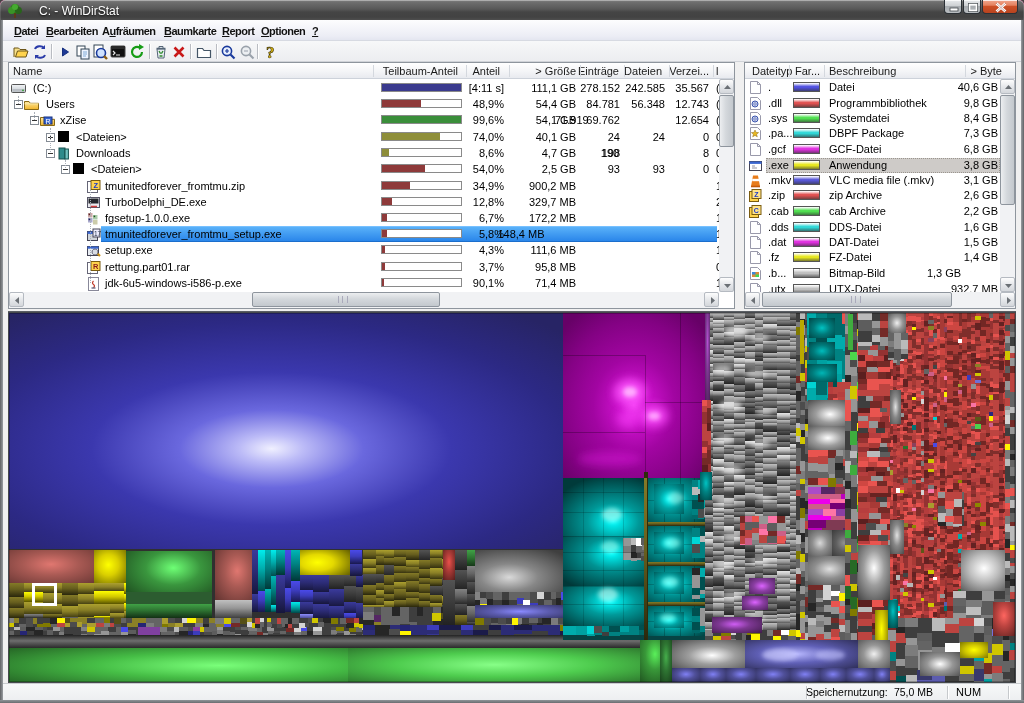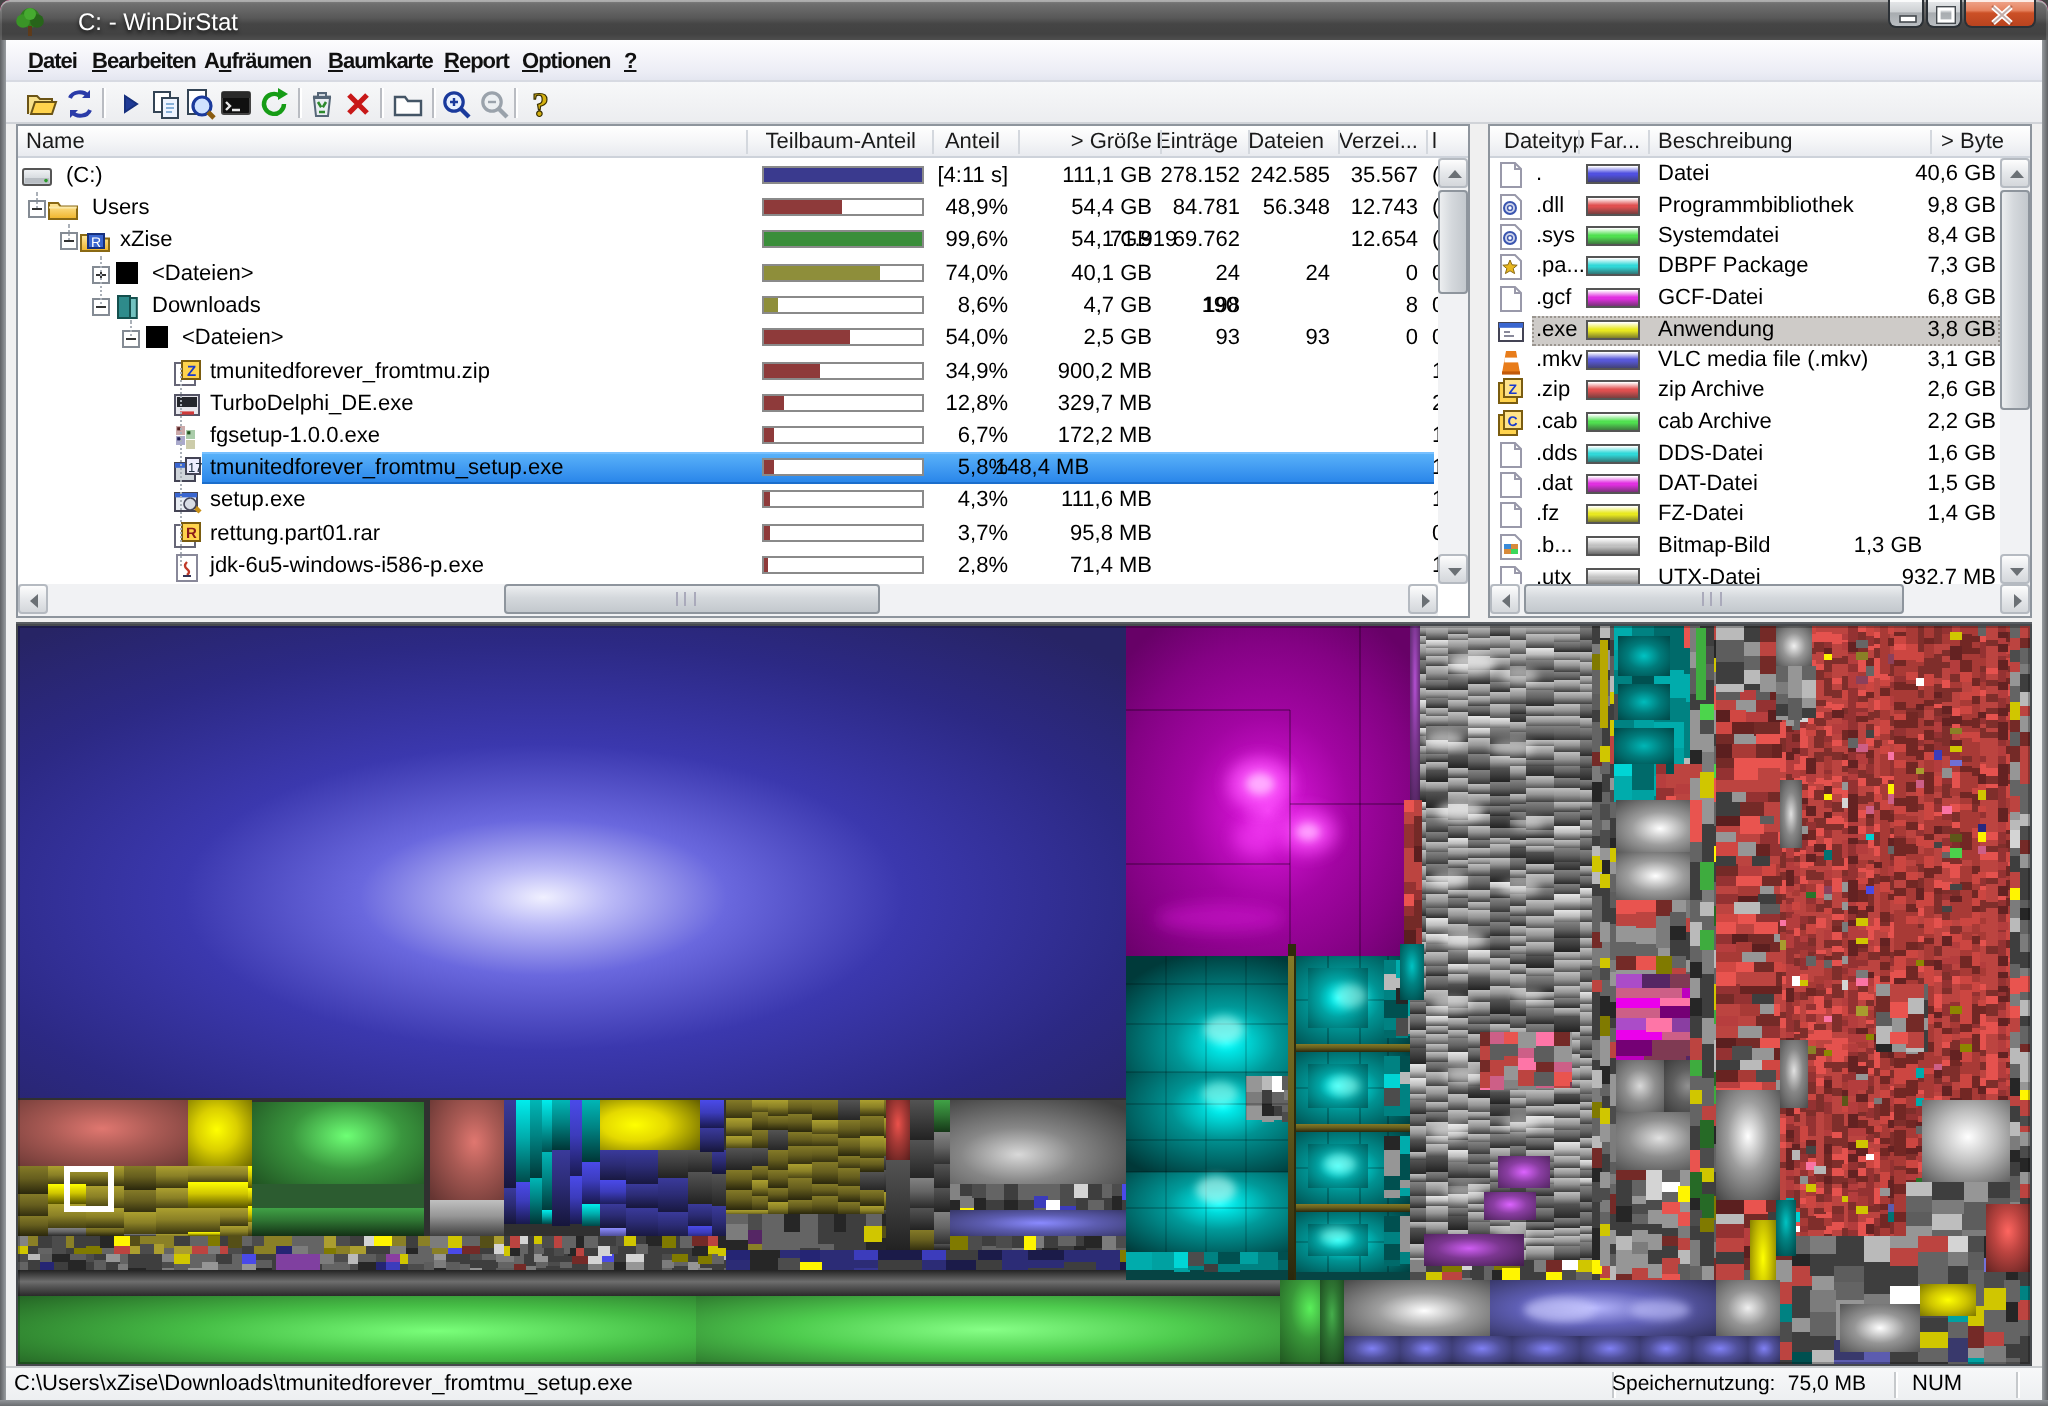--- a/index.html
+++ b/index.html
@@ -336,21 +336,21 @@
     <div class="num" style="left:716px;top:261px;position:absolute">0</div>
     <svg class="abs" style="left:86px;top:276px" width="15" height="15" viewBox="0 0 15 15">
       <rect x="2.5" y="1.5" width="10" height="13" fill="#fff" stroke="#889"></rect>
       <path d="M7.5 5 q-2 2 0 3.5 q2 1.5 0 3" fill="none" stroke="#c03a2a" stroke-width="1.2"></path>
       <path d="M5.5 12 h4" stroke="#335" stroke-width="1"></path>
     </svg>
     <div class="lbl" style="left:105px;top:277px;position:absolute">jdk-6u5-windows-i586-p.exe</div>
     <div class="bar" style="left:381px;top:278px;position:absolute">
       <div style="width:2.8%;background:linear-gradient(180deg,#8e3a3a,#8e3a3a)"></div>
     </div>
-    <div class="num" style="left:394px;top:277px;width:110px;text-align:right;position:absolute">2,8%</div>
+    <div class="num" style="left:394px;top:277px;width:110px;text-align:right;position:absolute">90,1%</div>
     <div class="num" style="left:466px;top:277px;width:110px;text-align:right;position:absolute">71,4 MB</div>
     <div class="num" style="left:716px;top:277px;position:absolute">1</div>
     <div class="abs" style="left:18px;top:96px;width:1px;height:8px;border-left:1px dotted #aab0b8"></div>
     <div class="abs" style="left:34px;top:112px;width:1px;height:8px;border-left:1px dotted #aab0b8"></div>
     <div class="abs" style="left:50px;top:128px;width:1px;height:24px;border-left:1px dotted #aab0b8"></div>
     <div class="abs" style="left:65px;top:160px;width:1px;height:8px;border-left:1px dotted #aab0b8"></div>
     <div class="abs" style="left:90px;top:184px;width:1px;height:99px;border-left:1px dotted #aab0b8"></div>
     <div class="sb" style="left:719px;top:79px;width:15px;height:213px"></div>
     <div class="sbbtn" style="left:719px;top:79px;width:15px;height:15px"><svg width="15" height="15">
         <path d="M7.5 5 L11 9 H4 Z" fill="#6b7075"></path>
@@ -2243,21 +2243,20 @@
         <rect x="782" y="356" width="30" height="15" fill="url(#R54)"></rect>
         <rect x="812" y="356" width="26" height="15" fill="url(#R55)"></rect>
         <rect x="838" y="356" width="28" height="15" fill="url(#R56)"></rect>
         <rect x="866" y="356" width="16" height="15" fill="url(#R57)"></rect>
         <rect x="882" y="356" width="0" height="15" fill="url(#gviolet)"></rect>
         <rect x="25.5" y="272.5" width="22" height="20" fill="none" stroke="#fff" stroke-width="3"></rect>
         <rect x="0.5" y="0.5" width="1007" height="370" fill="none" stroke="#46494d" stroke-width="1"></rect>
         <rect x="1.5" y="1.5" width="1005" height="368" fill="none" stroke="#000" stroke-opacity="0.25" stroke-width="1"></rect>
       </svg></div>
     <div id="statusbar"></div>
-    <div class="t11" style="left:7px;top:686px;position:absolute">C:\Users\xZise\Downloads\tmunitedforever_fromtmu_setup.exe</div>
     <div class="ssep" style="left:806px;top:686px;position:absolute"></div>
     <div class="t11" style="left:806px;top:686px;position:absolute;font-size:10.5px">Speichernutzung:</div>
     <div class="t11 r" style="left:891px;top:686px;width:42px;position:absolute;font-size:10.5px">75,0 MB</div>
     <div class="ssep" style="left:947px;top:686px;position:absolute"></div>
     <div class="t11" style="left:956px;top:686px;position:absolute">NUM</div>
     <div class="ssep" style="left:1008px;top:686px;position:absolute"></div>
     <div id="frameL"></div>
     <div id="frameR"></div>
     <div id="frameB"></div>
     <svg width="0" height="0" style="position:absolute">

